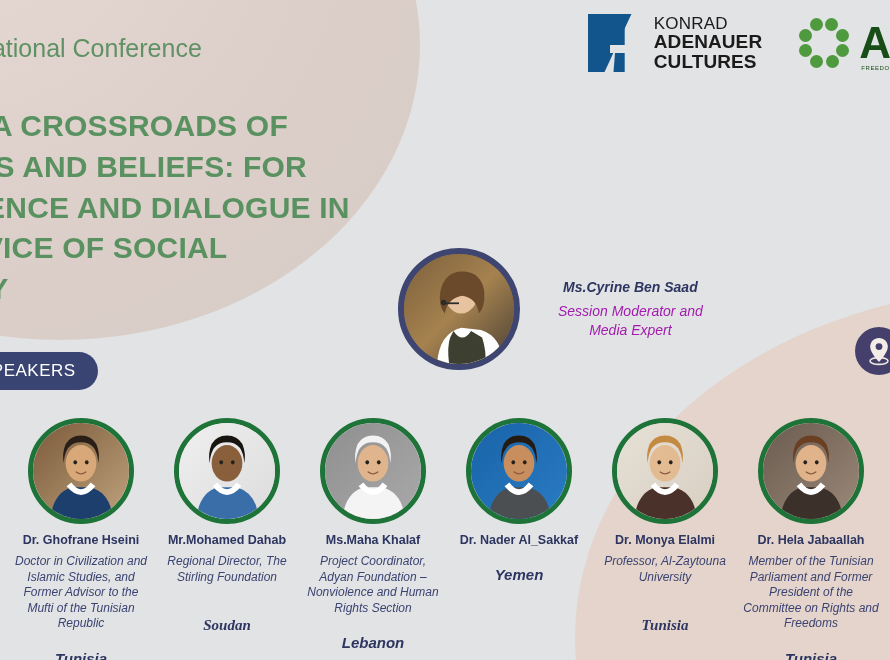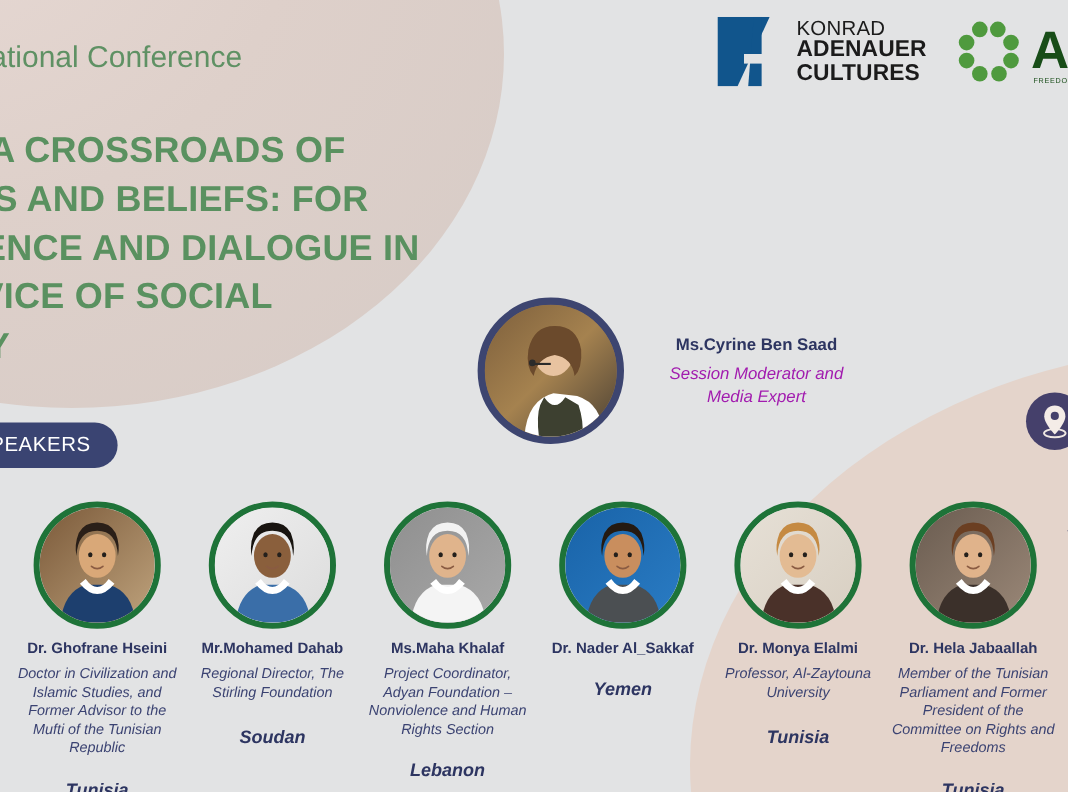--- a/index.html
+++ b/index.html
@@ -42,21 +42,21 @@
     pointer-events: none;
   }
 
   
   .logo-bar {
     position: absolute;
     top: 14px;
     right: 0px;
     display: flex;
     align-items: center;
-    gap: 24px;
+    gap: 34px;
   }
 
   .kas-logo { display: flex; align-items: center; gap: 10px; }
   .kas-mark {
     width: 56px; height: 58px;
     position: relative;
     flex: 0 0 auto;
   }
   .kas-mark .kas-a {
     position: absolute; inset: 0;
@@ -138,20 +138,21 @@
     border: 6px solid #3d4570;
     overflow: hidden;
     flex: 0 0 auto;
     background: #8a7057;
     position: relative;
   }
   .mod-info { text-align: center; }
   .mod-name {
     font-size: 14px; font-weight: 700; color: #2d3561;
     margin-bottom: 7px;
+    font-style: italic;
   }
   .mod-role {
     font-size: 14px; font-style: italic; color: #a21caf;
     line-height: 1.32;
   }
 
   
   .pin-badge {
     position: absolute;
     left: 855px; top: 327px;
@@ -212,21 +213,21 @@
     line-height: 1.3;
     padding: 0 2px;
   }
   .sp-country {
     font-size: 15px;
     font-weight: 700;
     font-style: italic;
     color: #2d3561;
     margin-top: 18px;
   }
-  .sp-country.push { margin-top: 21px; }
+  .sp-country.push { margin-top: 32px; font-family: Liberation Serif, serif; }
 
   
   .ph { position: absolute; inset: 0; }
 </style>
 </head>
 <body>
 
 <div id="poster">
 
   <div class="blob-topleft"></div>

